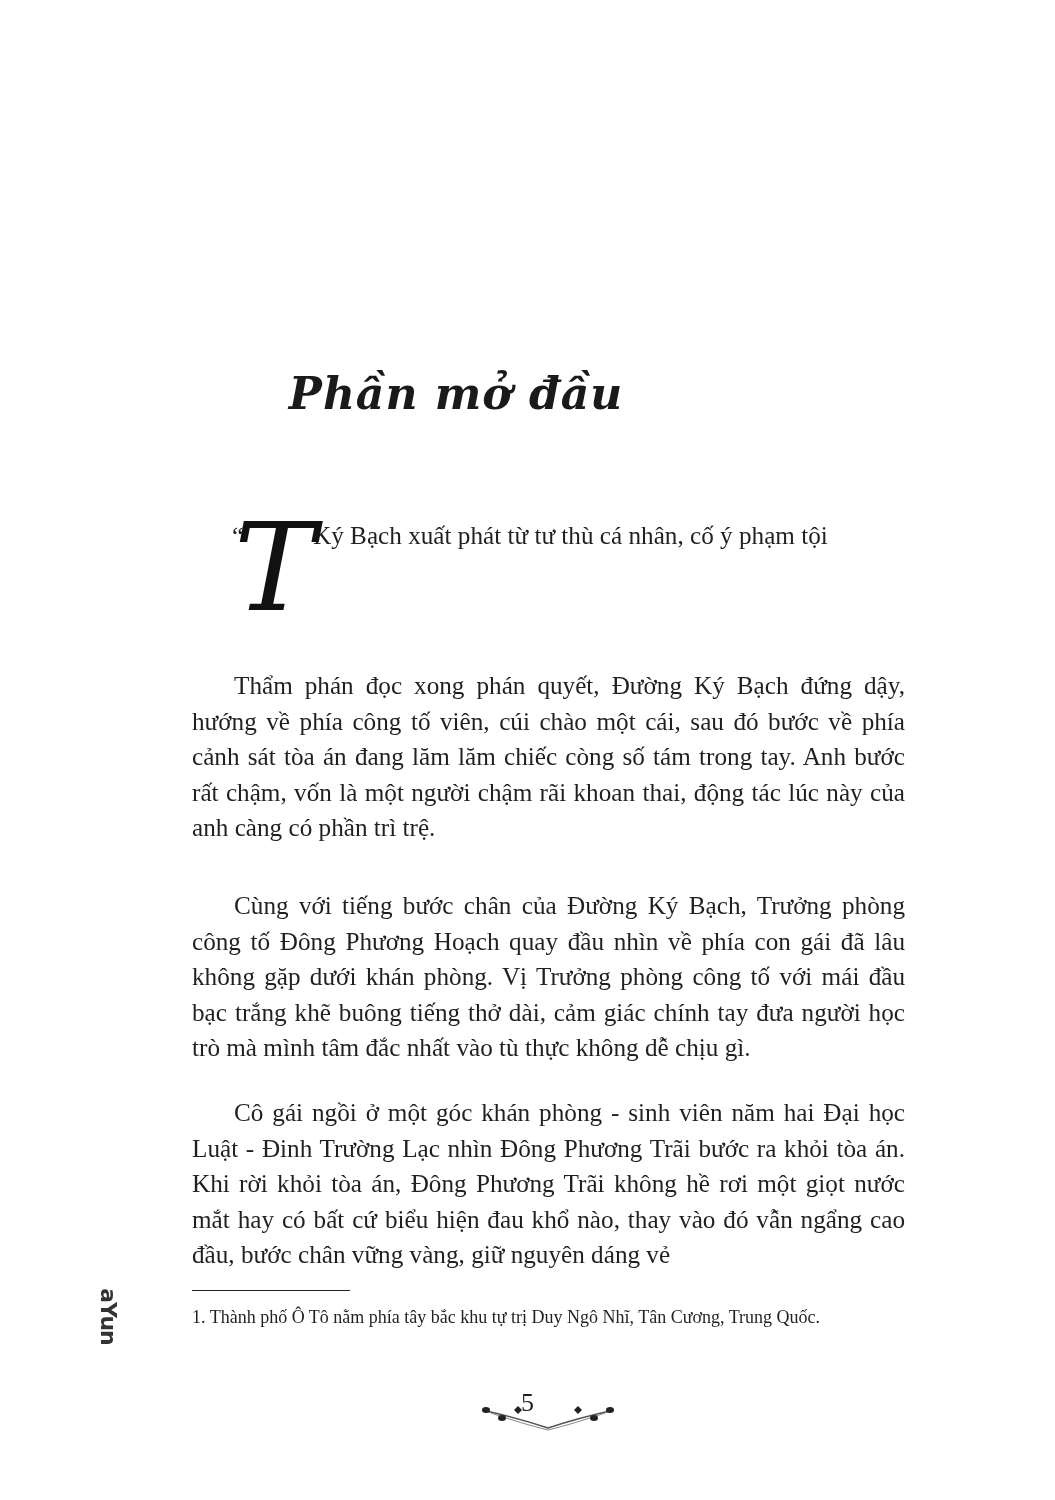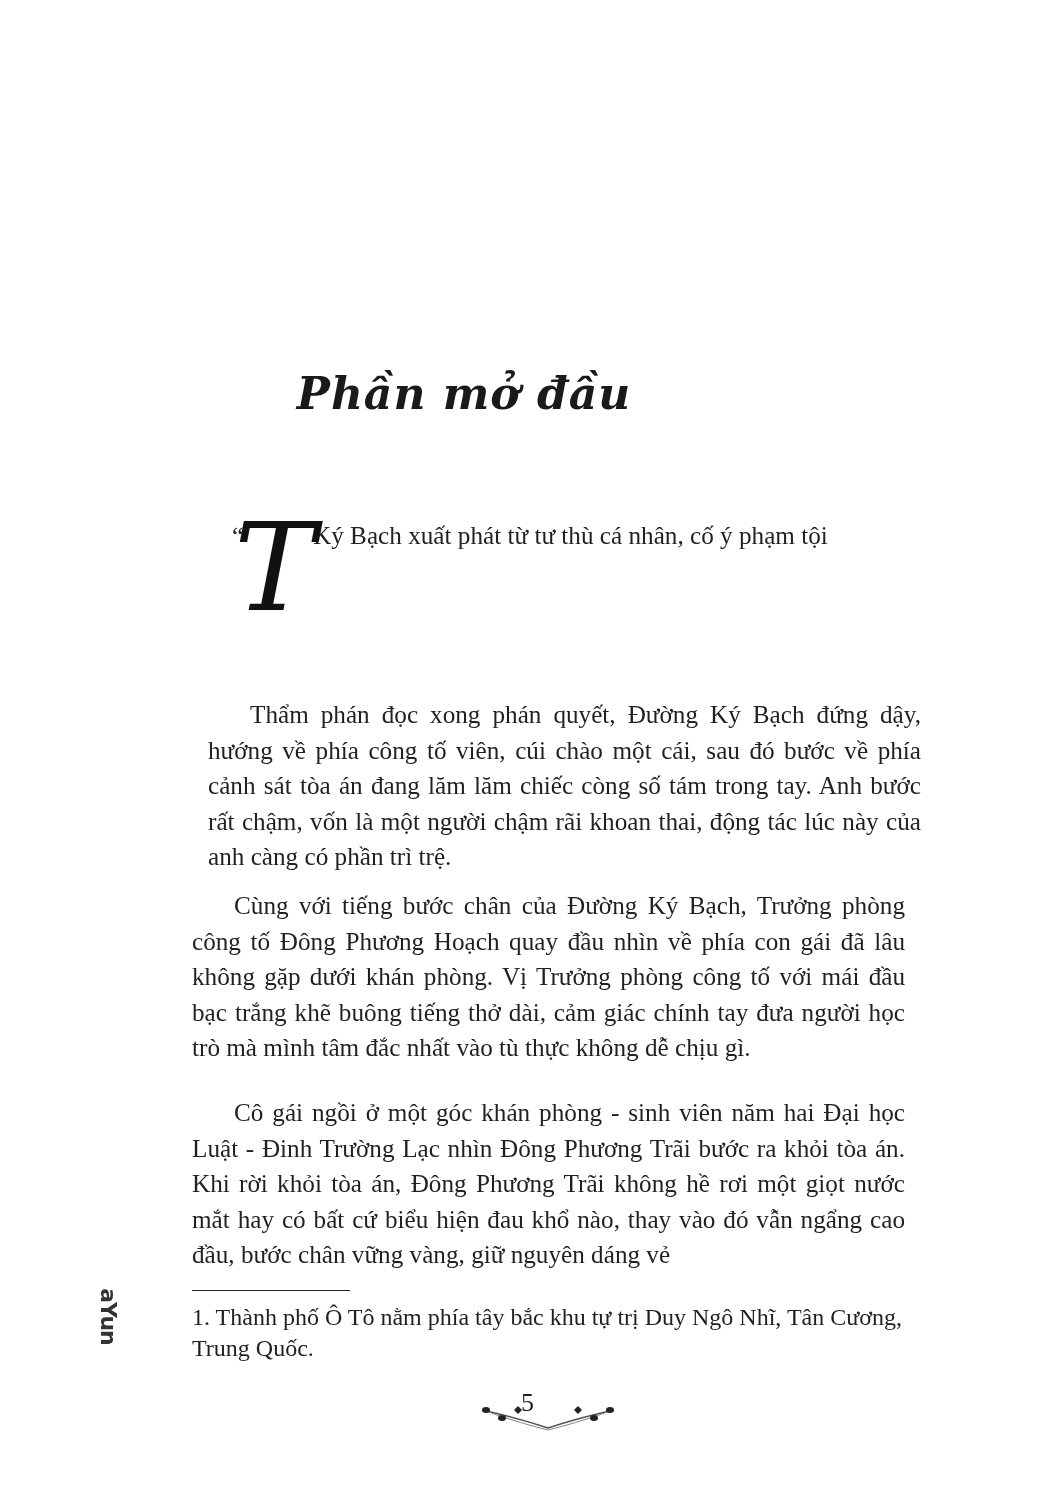--- a/index.html
+++ b/index.html
@@ -1,31 +1,31 @@
 <!DOCTYPE html>
 <html><head>
 <meta charset="utf-8">
 <style>
   html,body{margin:0;padding:0;background:#fff;}
   body{width:1055px;height:1500px;position:relative;overflow:hidden;color:#231f20;}
-  .title{position:absolute;left:12px;width:904px;top:368px;text-align:center;
+  .title{position:absolute;left:4px;width:904px;top:368px;text-align:center;
     font-family:"DejaVu Serif",serif;font-weight:bold;font-style:italic;font-size:44px;letter-spacing:1px;color:#1a1a1a;}
   .text{position:absolute;left:192px;width:713px;font-family:"Liberation Serif",serif;font-size:25.2px;line-height:35.6px;text-align:justify;}
   .p{margin:0;}
   .p.indent{text-indent:42px;}
   .opening{top:518px;}
   .dropcap-wrap{position:absolute;left:42px;top:-6px;width:92px;height:112px;}
   .dropcap{font-family:"DejaVu Serif",serif;font-style:italic;font-size:122px;line-height:112px;color:#111;}
   .quote-open{position:absolute;left:40px;top:0;font-size:26px;}
   .open-lines{padding-left:121px;}
-  .para2{top:697px;margin-left:16px;}
+  .para2{top:668px;}
   .para3{top:880px;margin-top:8px;}
   .para4{top:1095px;}
   .rule{position:absolute;left:192px;top:1290px;width:158px;height:1px;background:#222;}
-  .footnote{position:absolute;left:192px;top:1302px;width:713px;font-family:"Liberation Serif",serif;font-size:24px;line-height:31px;}
+  .footnote{position:absolute;left:192px;top:1302px;width:713px;font-family:"Liberation Serif",serif;font-size:18px;line-height:31px;}
   .pagenum{position:absolute;left:0;width:1055px;top:1388px;text-align:center;font-family:"Liberation Serif",serif;font-size:26px;}
   .orn{position:absolute;left:478px;top:1398px;}
   .logo{position:absolute;left:104px;top:1280px;width:30px;height:76px;}
   .logo span{position:absolute;left:-24px;top:24px;transform:rotate(90deg);font-family:"DejaVu Sans",sans-serif;font-weight:bold;font-size:22px;letter-spacing:-1px;color:#333;white-space:nowrap;}
   sup{font-size:14px;vertical-align:top;line-height:1;}
 </style>
 </head>
 <body>
 
 <div class="title">Phần mở đầu</div>

